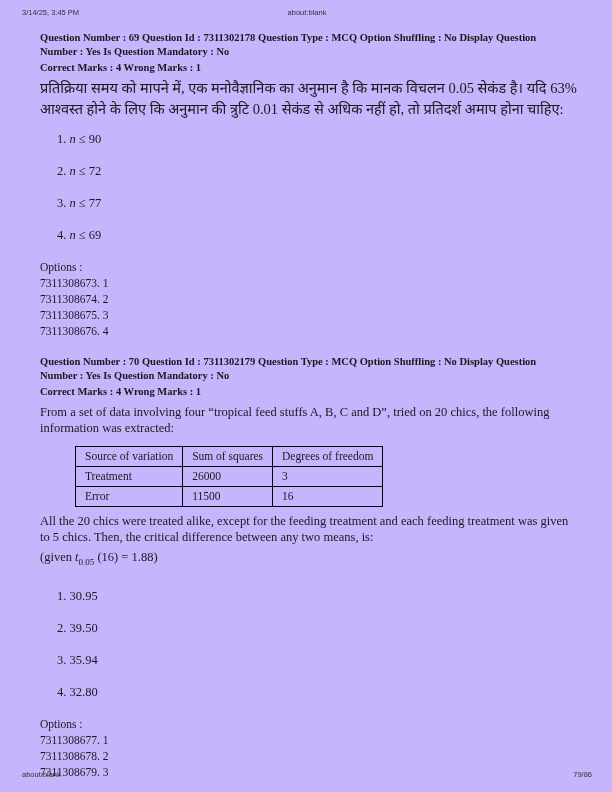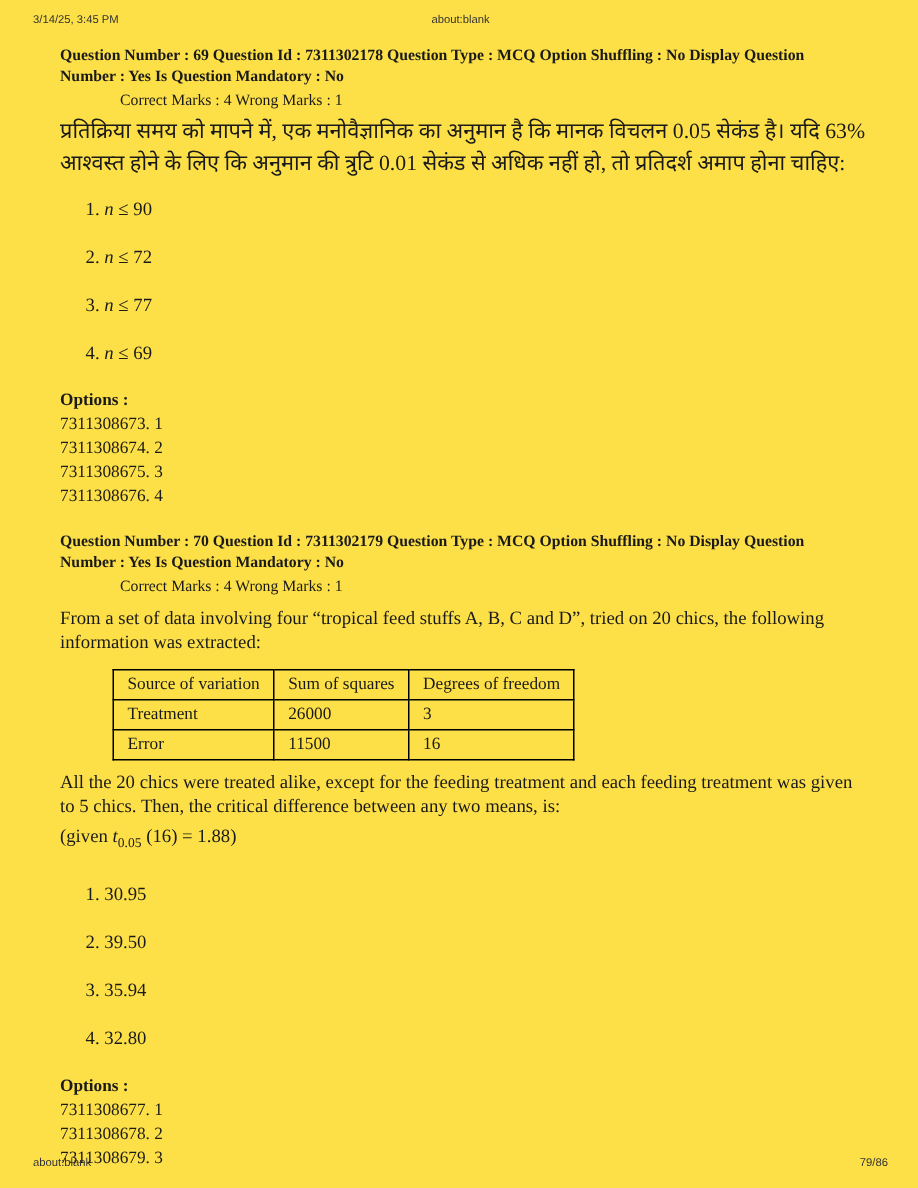--- a/index.html
+++ b/index.html
@@ -1,46 +1,46 @@
 <!DOCTYPE html>
 <html><head>
 <meta charset="utf-8">
 <style>
   * { margin:0; padding:0; box-sizing:border-box; }
   html,body { background:#ffffff; }
   .page {
     position:relative;
     width:612px; height:792px;
-    background:#fde047;
+    background:#c4b5fd;
     color:#1a1a1a;
     font-family:"Liberation Serif", serif;
     overflow:hidden;
   }
   .print-meta {
     font-family:"Liberation Sans", sans-serif;
     font-size:7.5px;
     color:#333333;
   }
   .print-header { position:absolute; top:8px; left:22px; right:20px; height:12px; }
   .print-header .dt { position:absolute; left:0; top:0; }
   .print-header .ttl { position:absolute; left:50%; transform:translateX(-50%); top:0; }
   .print-footer { position:absolute; bottom:13px; left:22px; right:20px; display:flex; justify-content:space-between; }
 
   .content { position:absolute; top:31px; left:40px; width:537px; }
 
   .qmeta { font-weight:bold; font-size:10.5px; line-height:13.5px; }
-  .marks { font-weight:normal; font-size:10.5px; line-height:13px; margin-top:3px;margin-left:40px; }
+  .marks { font-weight:bold; font-size:10.5px; line-height:13px; margin-top:3px; }
   .body-hi { font-size:14.5px; line-height:21px; margin-top:4px; }
   .body-en { font-size:12.5px; line-height:16px; margin-top:6px; }
 
   .choices { margin-top:11px; }
   .choice { font-size:12.5px; line-height:16px; margin-bottom:16px; padding-left:17px; }
   .mvar { font-style:italic; }
 
-  .options-label { font-weight:bold; font-size:11.5px; line-height:16px; }
+  .options-label { font-weight:normal; font-size:11.5px; line-height:16px; }
   .optid { font-size:11.5px; line-height:16px; }
 
   .q70 { margin-top:16px; }
 
   table.stats { border-collapse:collapse; margin:10px 0 0 35px; font-size:11.5px; }
   table.stats th, table.stats td {
     border:1px solid #000000;
     padding:2px 9px;
     text-align:left;
     font-weight:normal;

